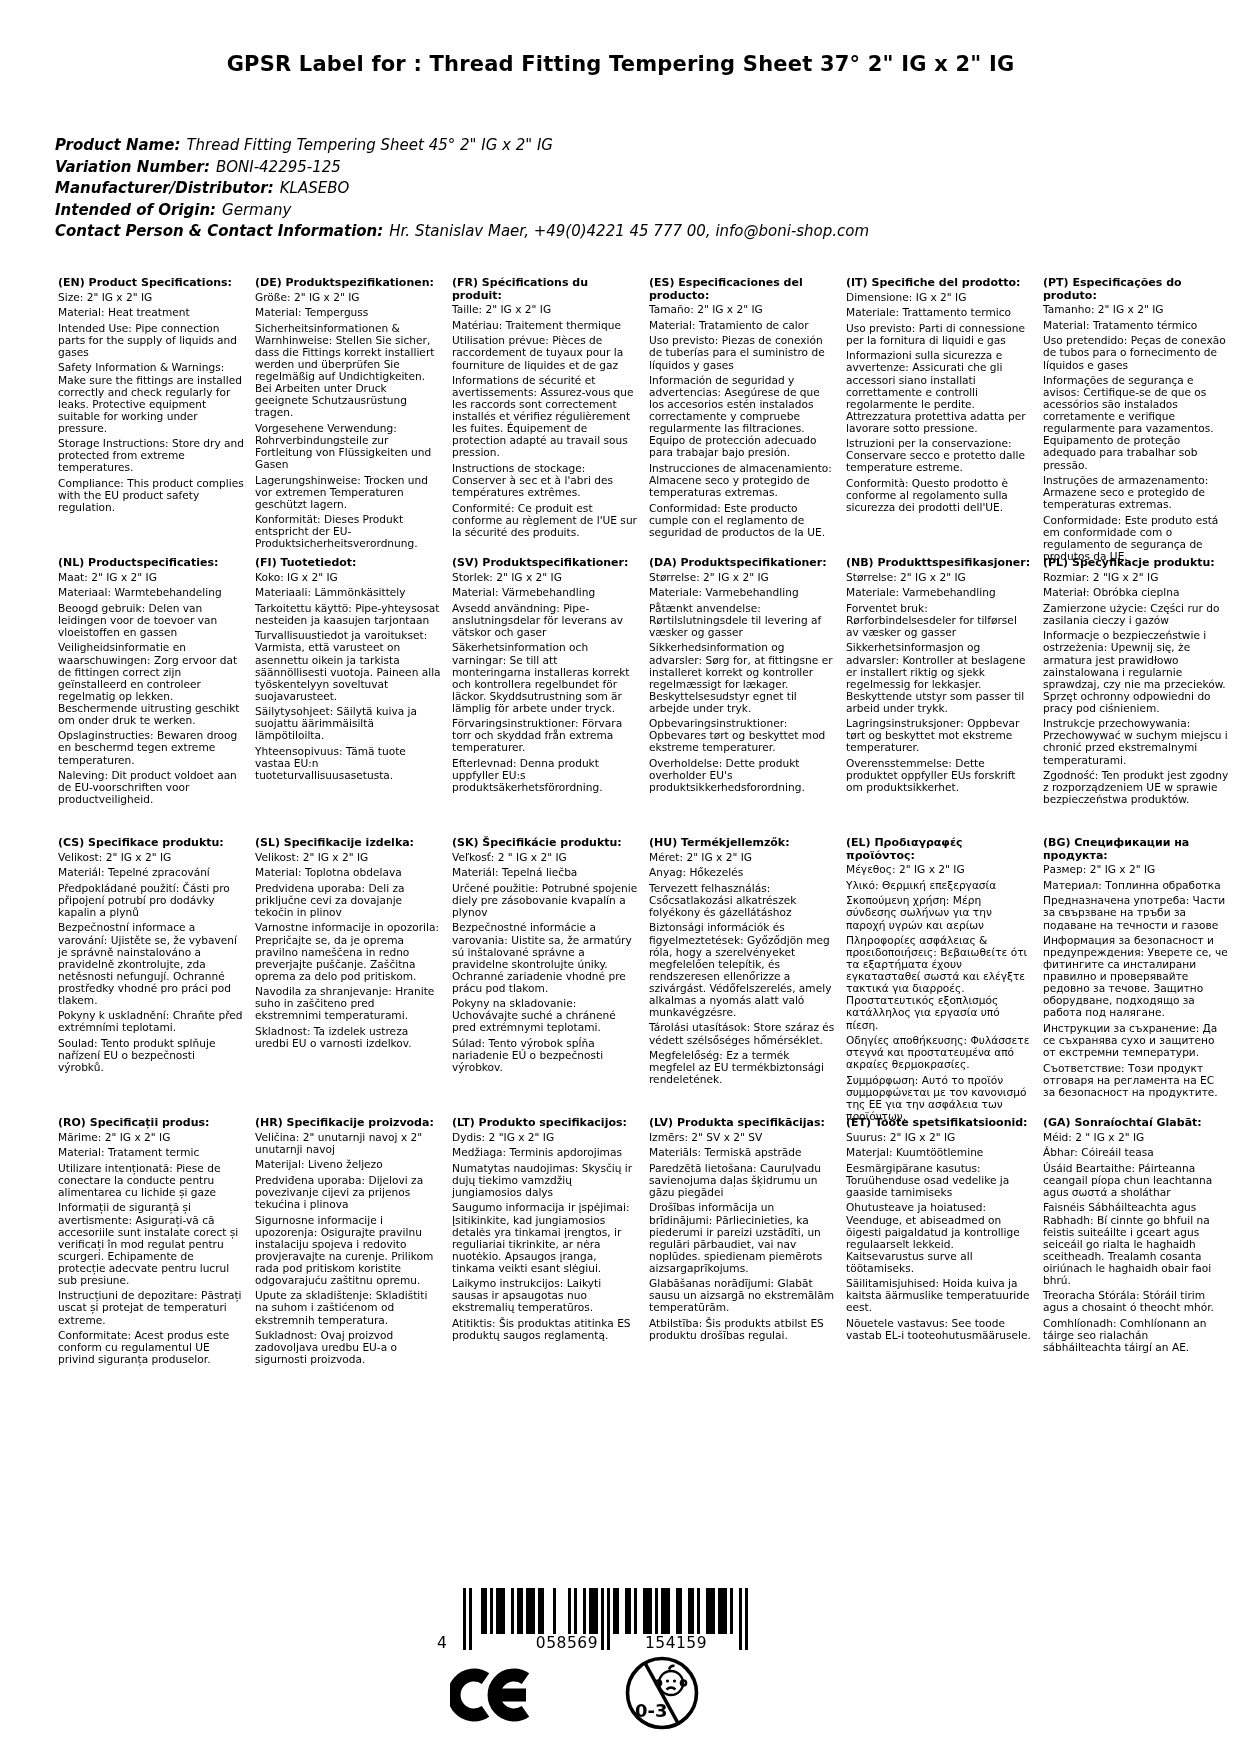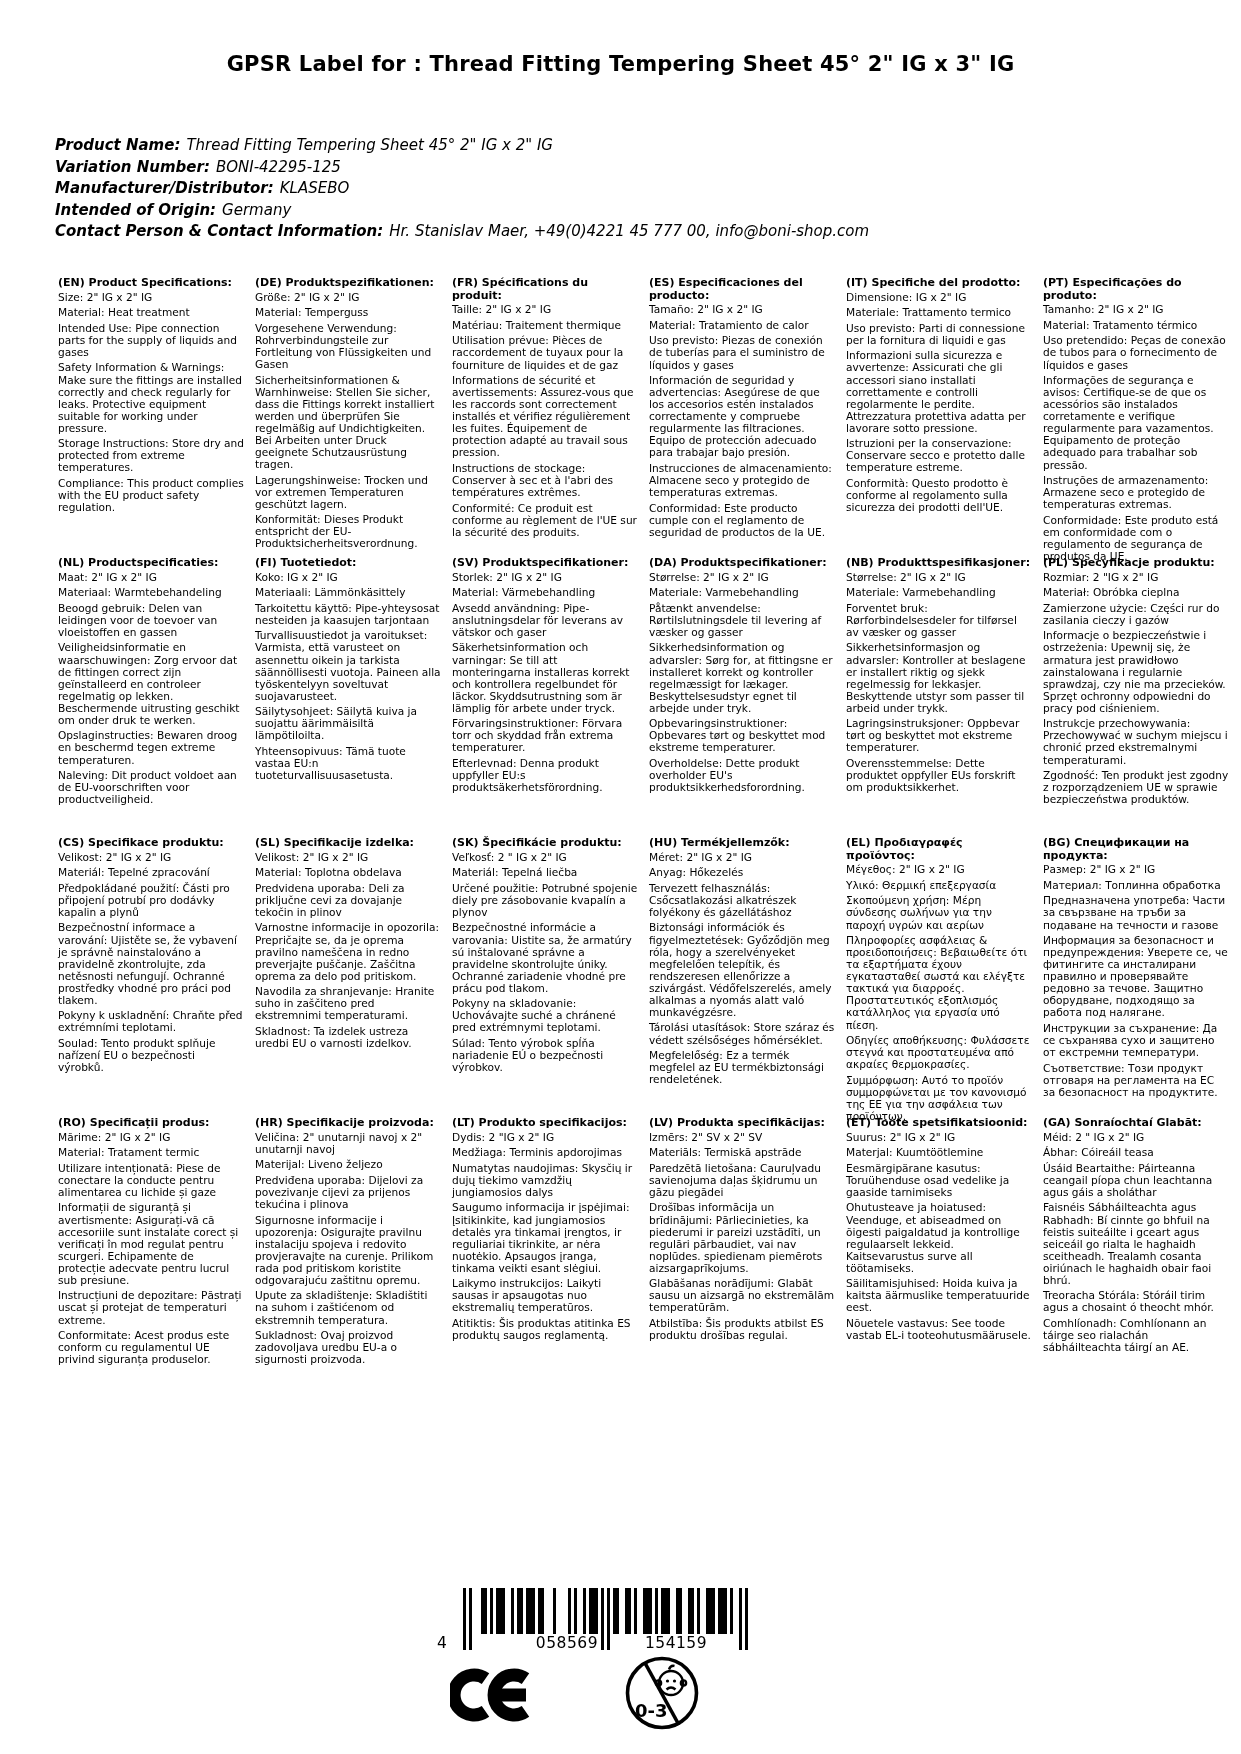--- a/index.html
+++ b/index.html
@@ -28,21 +28,21 @@
   .bc-digit{position:absolute;font-size:15.5px;top:46px;letter-spacing:.5px;}
   .bc-prefix{left:-26px;}
   .bc-left{left:9px;width:126px;text-align:right;}
   .bc-right{left:150px;width:126px;text-align:center;}
   .ce-mark{position:absolute;left:450px;top:1662px;}
   .age-warning{position:absolute;left:624px;top:1654px;}
 </style>
 </head>
 <body>
 
-<div class="page-title">GPSR Label for : Thread Fitting Tempering Sheet 45° 2" IG x 3" IG</div>
+<div class="page-title">GPSR Label for : Thread Fitting Tempering Sheet 37° 2" IG x 2" IG</div>
 
 <div class="product-info">
   <div class="row"><span class="lbl">Product Name:</span><span class="val">Thread Fitting Tempering Sheet 45° 2" IG x 2" IG</span></div>
 
 
   <div class="row"><span class="lbl">Variation Number:</span><span class="val">BONI-42295-125</span></div>
 
   <div class="row"><span class="lbl">Manufacturer/Distributor:</span><span class="val">KLASEBO</span></div>
 
   <div class="row"><span class="lbl">Intended of Origin:</span><span class="val">Germany</span></div>
@@ -61,22 +61,22 @@
         <p>Storage Instructions: Store dry and protected from extreme temperatures.</p>
         <p>Compliance: This product complies with the EU product safety regulation.</p>
       </div>
   </div>
 
   <div class="lang-block">
     <h3 class="lb-h">(DE) Produktspezifikationen:</h3>
     <div class="lb-b">
         <p>Größe: 2" IG x 2" IG</p>
         <p>Material: Temperguss</p>
+        <p>Sicherheitsinformationen &amp; Warnhinweise: Stellen Sie sicher, dass die Fittings korrekt installiert werden und überprüfen Sie regelmäßig auf Undichtigkeiten. Bei Arbeiten unter Druck geeignete Schutzausrüstung tragen.</p>
         <p>Vorgesehene Verwendung: Rohrverbindungsteile zur Fortleitung von Flüssigkeiten und Gasen</p>
-        <p>Sicherheitsinformationen &amp; Warnhinweise: Stellen Sie sicher, dass die Fittings korrekt installiert werden und überprüfen Sie regelmäßig auf Undichtigkeiten. Bei Arbeiten unter Druck geeignete Schutzausrüstung tragen.</p>
         <p>Lagerungshinweise: Trocken und vor extremen Temperaturen geschützt lagern.</p>
         <p>Konformität: Dieses Produkt entspricht der EU-Produktsicherheitsverordnung.</p>
       </div>
   </div>
 
   <div class="lang-block">
     <h3 class="lb-h">(FR) Spécifications du produit:</h3>
     <div class="lb-b">
         <p>Taille: 2" IG x 2" IG</p>
         <p>Matériau: Traitement thermique</p>
@@ -325,21 +325,21 @@
         <p>Säilitamisjuhised: Hoida kuiva ja kaitsta äärmuslike temperatuuride eest.</p>
         <p>Nõuetele vastavus: See toode vastab EL-i tooteohutusmäärusele.</p>
       </div>
   </div>
 
   <div class="lang-block">
     <h3 class="lb-h">(GA) Sonraíochtaí Glabāt:</h3>
     <div class="lb-b">
         <p>Méid: 2 " IG x 2" IG</p>
         <p>Ábhar: Cóireáil teasa</p>
-        <p>Úsáid Beartaithe: Páirteanna ceangail píopa chun leachtanna agus gáis a sholáthar</p>
+        <p>Úsáid Beartaithe: Páirteanna ceangail píopa chun leachtanna agus σωστά a sholáthar</p>
         <p>Faisnéis Sábháilteachta agus Rabhadh: Bí cinnte go bhfuil na feistis suiteáilte i gceart agus seiceáil go rialta le haghaidh sceitheadh. Trealamh cosanta oiriúnach le haghaidh obair faoi bhrú.</p>
         <p>Treoracha Stórála: Stóráil tirim agus a chosaint ó theocht mhór.</p>
         <p>Comhlíonadh: Comhlíonann an táirge seo rialachán sábháilteachta táirgí an AE.</p>
       </div>
   </div>
 </div>
 
 <div class="barcode">
   <div>
       <div class="bar" style="left: 0px; height: 62px;"></div>

